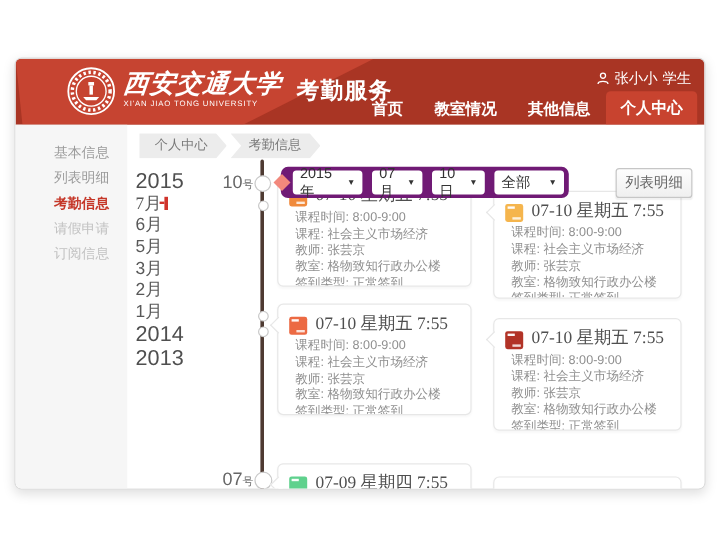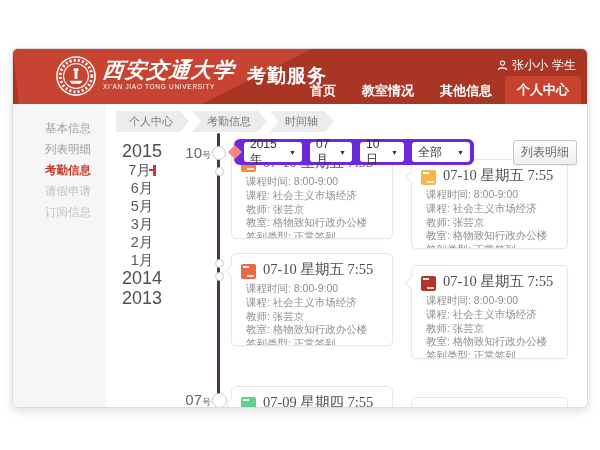--- a/index.html
+++ b/index.html
@@ -36,31 +36,31 @@
     color:#9b9b9b;cursor:pointer;}
   .side-item.active{color:#c53728;font-weight:bold;}
   .side-item.muted{color:#c2c2c2;}
   #bc{position:absolute;left:103px;top:7px;display:flex;gap:3px;}
   .bc-tag{height:21px;line-height:21px;background:#ececec;color:#787878;font-size:11px;
     padding:0 16px 0 15px;cursor:pointer;
     clip-path:polygon(0 0,calc(100% - 9px) 0,100% 50%,calc(100% - 9px) 100%,0 100%,9px 50%);}
   .bc-tag:first-child{clip-path:polygon(0 0,calc(100% - 9px) 0,100% 50%,calc(100% - 9px) 100%,0 100%);padding-left:13px;}
   
   #scale{position:absolute;left:100px;top:0;width:58px;}
-  .srow{position:absolute;right:0;width:100%;text-align:center;color:#585858;font-size:14.5px;line-height:20px;cursor:pointer;}
+  .srow{position:absolute;right:0;width:100%;text-align:left;color:#585858;font-size:14.5px;line-height:20px;cursor:pointer;}
   .srow.year{font-size:18px;color:#4f4f4f;}
   .tick{display:inline-block;width:3px;height:11px;background:#d0342c;margin-left:2px;vertical-align:-1px;position:relative;}
   .tick::before{content:"";position:absolute;left:-4px;top:4px;width:4px;height:2px;background:#d0342c;}
   .daymark{position:absolute;left:130px;width:68px;text-align:right;color:#666;z-index:2;}
   .daymark .dnum{font-size:15px;margin-left:20px;}
   .daymark .dsuf{font-size:9px;}
   #tline{position:absolute;left:204px;top:29px;width:3px;height:329px;background:#4e3a32;border-radius:2px;z-index:1;}
   .node{position:absolute;background:#fff;border:1.5px solid #c9c9c9;border-radius:50%;box-sizing:border-box;z-index:4;}
   
-  #bubble{position:absolute;left:221px;top:35px;width:240px;height:26px;background:#6d28d9;
+  #bubble{position:absolute;left:221px;top:35px;width:240px;height:26px;background:#701a75;
     border-radius:6px;display:flex;align-items:center;padding-left:10px;box-sizing:border-box;gap:8px;z-index:6;}
   #bubble .arrow{position:absolute;left:-4px;top:8px;width:10px;height:10px;background:#f2887c;transform:rotate(45deg);z-index:-1;}
   .dd{background:#fff;border-radius:3px;height:20px;font-size:12px;color:#333;
     padding:0 6px;display:flex;align-items:center;justify-content:space-between;cursor:pointer;box-sizing:border-box;}
   .dd .caret{font-size:7px;color:#333;margin-left:5px;}
   .dd.w1{width:58px;}.dd.w2{width:42px;}.dd.w3{width:44px;}.dd.w4{width:58px;}
   #detailBtn{position:absolute;left:500px;top:36px;width:62px;height:23px;
     background:linear-gradient(#fdfdfd,#efefef);border:1px solid #c6c6c6;border-radius:3px;
     font-size:12px;color:#666;text-align:center;line-height:23px;cursor:pointer;
     box-shadow:0 1px 1px rgba(0,0,0,.06);z-index:6;}
@@ -133,26 +133,25 @@
       <div class="side-item">基本信息</div>
       <div class="side-item">列表明细</div>
       <div class="side-item active">考勤信息</div>
       <div class="side-item muted">请假申请</div>
       <div class="side-item muted">订阅信息</div>
     </div>
 
     <div id="bc">
       <div class="bc-tag">个人中心</div>
       <div class="bc-tag">考勤信息</div>
-      <div class="bc-tag">时间轴</div>
     </div>
 
     <div id="scale">
       <div class="srow year" style="top:37px;"><span>2015</span></div>
-      <div class="srow" style="top:56px;"><span>7月</span><span class="tick"></span></div>
+      <div class="srow" style="top:56px;font-family:Liberation Serif, serif;"><span>7月</span><span class="tick"></span></div>
       <div class="srow" style="top:74px;"><span>6月</span></div>
       <div class="srow" style="top:92px;"><span>5月</span></div>
       <div class="srow" style="top:110px;"><span>3月</span></div>
       <div class="srow" style="top:128px;"><span>2月</span></div>
       <div class="srow" style="top:146px;"><span>1月</span></div>
       <div class="srow year" style="top:164px;"><span>2014</span></div>
       <div class="srow year" style="top:184px;"><span>2013</span></div>
     </div>
 
     <div class="daymark" style="top:40px;">

